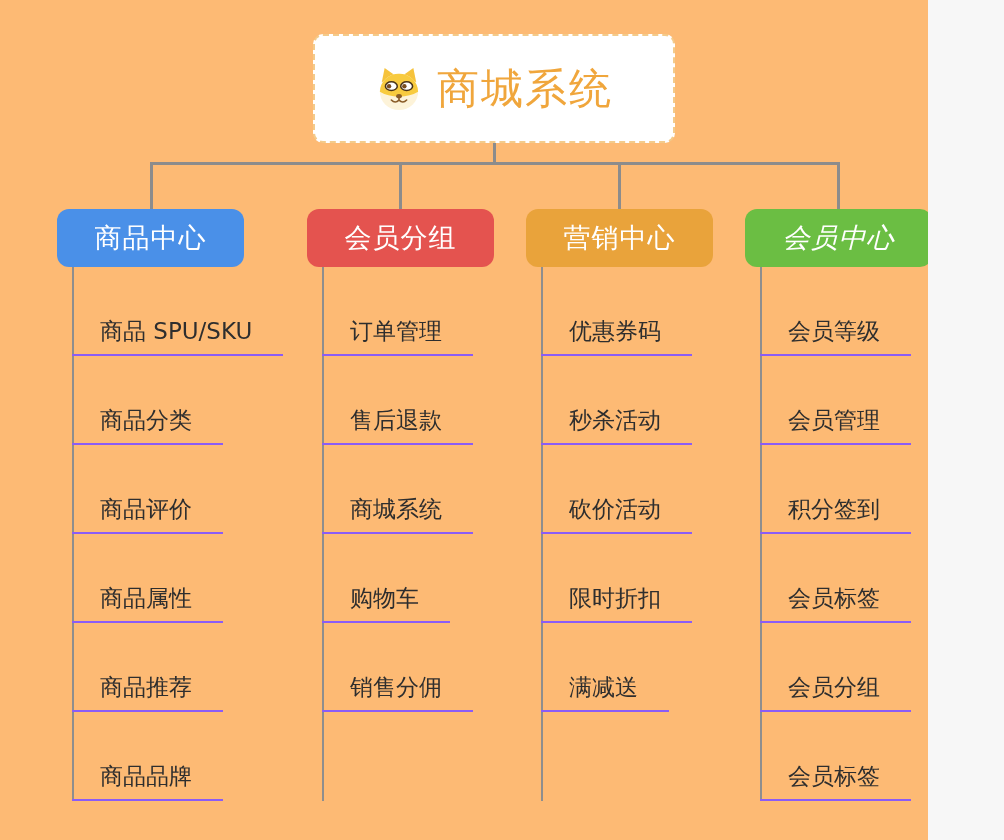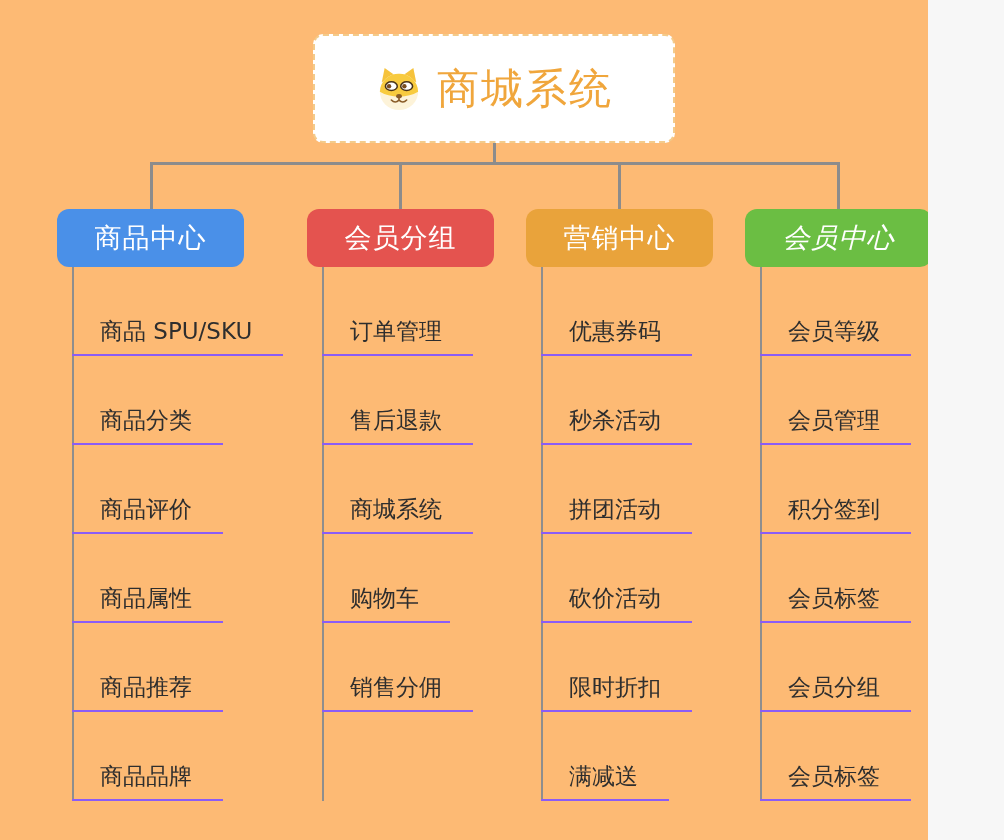--- a/index.html
+++ b/index.html
@@ -187,23 +187,20 @@
     </div>
     <div class="branch-trunk"></div>
     <div class="leaf-list">
         <div class="leaf-row">
           <span class="leaf-label">优惠券码</span>
         </div>
         <div class="leaf-row">
           <span class="leaf-label">秒杀活动</span>
         </div>
         <div class="leaf-row">
-          <span class="leaf-label">拼团活动</span>
-        </div>
-        <div class="leaf-row">
           <span class="leaf-label">砍价活动</span>
         </div>
         <div class="leaf-row">
           <span class="leaf-label">限时折扣</span>
         </div>
         <div class="leaf-row">
           <span class="leaf-label">满减送</span>
         </div>
       </div>
   </div>

